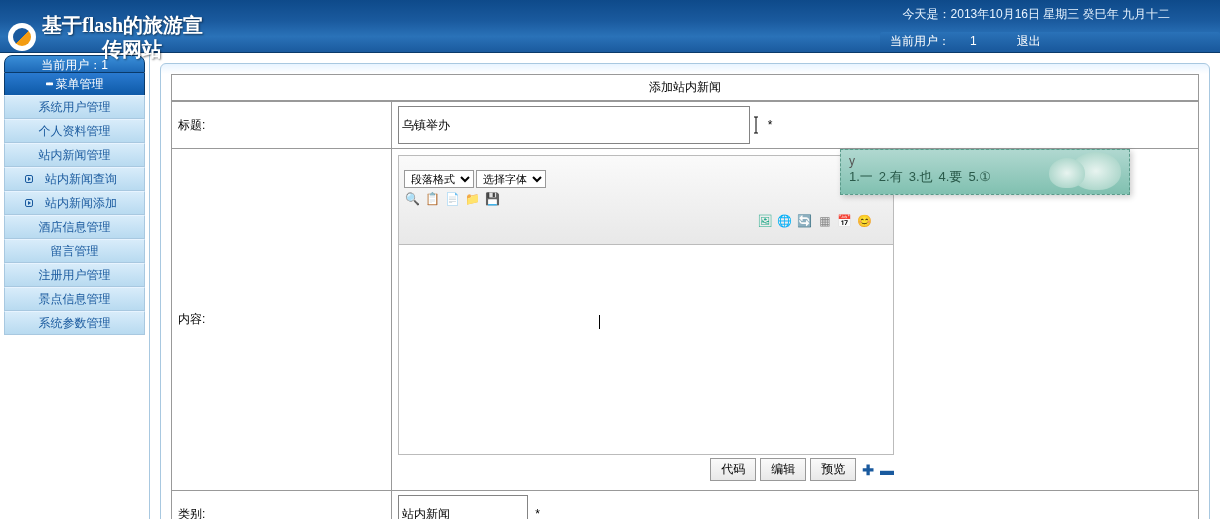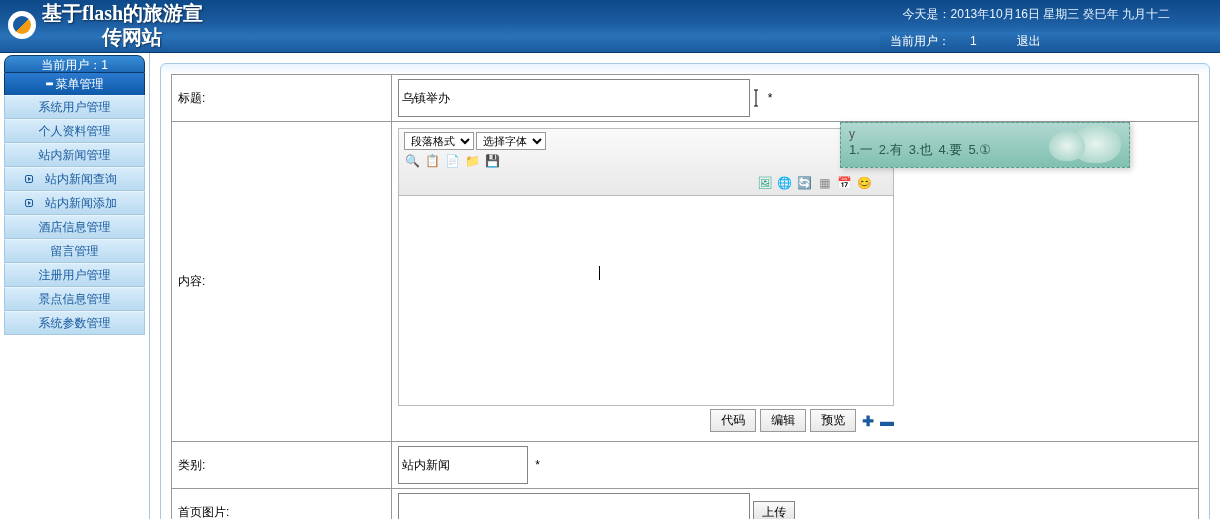--- a/index.html
+++ b/index.html
@@ -4,21 +4,21 @@
 <style>
 * { box-sizing: border-box; margin: 0; padding: 0; }
 body { font-family: "SimSun", "宋体", Arial, sans-serif; font-size: 12px; background: #fff; width: 1220px; height: 519px; overflow: hidden; }
 
 .header {
   height: 53px;
   background: linear-gradient(to bottom, #0e4a8a 0%, #1a5a9e 40%, #2a72b8 70%, #1a5a9e 100%);
   display: flex; align-items: flex-start; color: #fff; position: relative;
   border-bottom: 1px solid #0a3a6a;
 }
-.logo-area { display: flex; align-items: center; padding: 1px 8px; }
+.logo-area { display: flex; align-items: center; padding: 13px 8px; }
 .logo-circle {
   width: 28px; height: 28px; border-radius: 50%; background: #fff;
   display: flex; align-items: center; justify-content: center; margin-right: 6px;
 }
 .logo-inner {
   width: 18px; height: 18px; border-radius: 50%;
   background: linear-gradient(135deg, #1a5a9e 0%, #1a5a9e 50%, #f39c12 50%, #f39c12 100%);
 }
 .title-text { font-family: "SimHei", "黑体"; font-size: 20px; font-weight: bold; line-height: 24px; text-shadow: 1px 1px 2px rgba(0,0,0,0.5); }
 .title-line2 { margin-left: 60px; }
@@ -63,21 +63,21 @@
 .panel-title { text-align: center; border: 1px solid #999; padding: 4px; background: #fff; margin-bottom: 0; }
 .form-table { width: 100%; border-collapse: collapse; }
 .form-table td { border: 1px solid #999; padding: 4px 6px; vertical-align: middle; background: #fff; }
 .form-table .label-cell { width: 220px; }
 .form-table input[type=text] { border: 1px solid #848484; padding: 18px 3px; font-size: 12px; height: 20px; }
 .req { color: #000; margin-left: 4px; }
 
 .editor-wrap { display: inline-block; vertical-align: top; }
 .editor-toolbar {
   background: linear-gradient(to bottom, #fafafa, #e8e8e8);
-  border: 1px solid #bbb; padding: 3px 5px; min-height: 42px;
+  border: 1px solid #bbb; padding: 14px 5px; min-height: 42px;
   display: flex; flex-wrap: wrap; align-items: center; gap: 2px;
   width: 496px; position: relative;
 }
 .tb-select { font-size: 11px; height: 18px; border: 1px solid #999; background: #fff; padding: 0 2px; }
 .tb-btn { width: 18px; height: 18px; display: inline-flex; align-items: center; justify-content: center; cursor: pointer; font-size: 12px; border-radius: 2px; }
 .editor-body { width: 496px; height: 210px; border: 1px solid #bbb; border-top: none; background: #fff; position: relative; }
 .editor-footer { width: 496px; display: flex; justify-content: flex-end; align-items: center; padding: 3px 0; gap: 4px; }
 .ed-tab { border: 1px solid #999; background: linear-gradient(to bottom, #fafafa, #e8e8e8); padding: 2px 10px; font-size: 12px; cursor: pointer; }
 .plus { color: #1a5a9e; font-weight: bold; font-size: 14px; cursor: pointer; margin: 0 2px; }
 .minus { color: #1a5a9e; font-weight: bold; font-size: 14px; cursor: pointer; }
@@ -154,20 +154,21 @@
         <div class="menu-item"><span>酒店信息管理</span></div>
         <div class="menu-item"><span>留言管理</span></div>
         <div class="menu-item"><span>注册用户管理</span></div>
         <div class="menu-item"><span>景点信息管理</span></div>
         <div class="menu-item"><span>系统参数管理</span></div>
       </div>
   </div>
 
   <div class="content">
     <div class="content-box">
+      <div class="panel-title">添加站内新闻</div>
       <table class="form-table">
         <tbody>
             <tr>
           <td class="label-cell">标题:</td>
           <td>
             <input type="text" style="width: 352px;" value="乌镇举办">
             <span class="text-cursor">
               <svg width="7" height="18" viewBox="0 0 7 18">
                     <path d="M1 1 L3 1 L5 1 M3 1 L3 17 M1 17 L3 17 L5 17" stroke="#000" stroke-width="1" fill="none"></path>
                   </svg>

